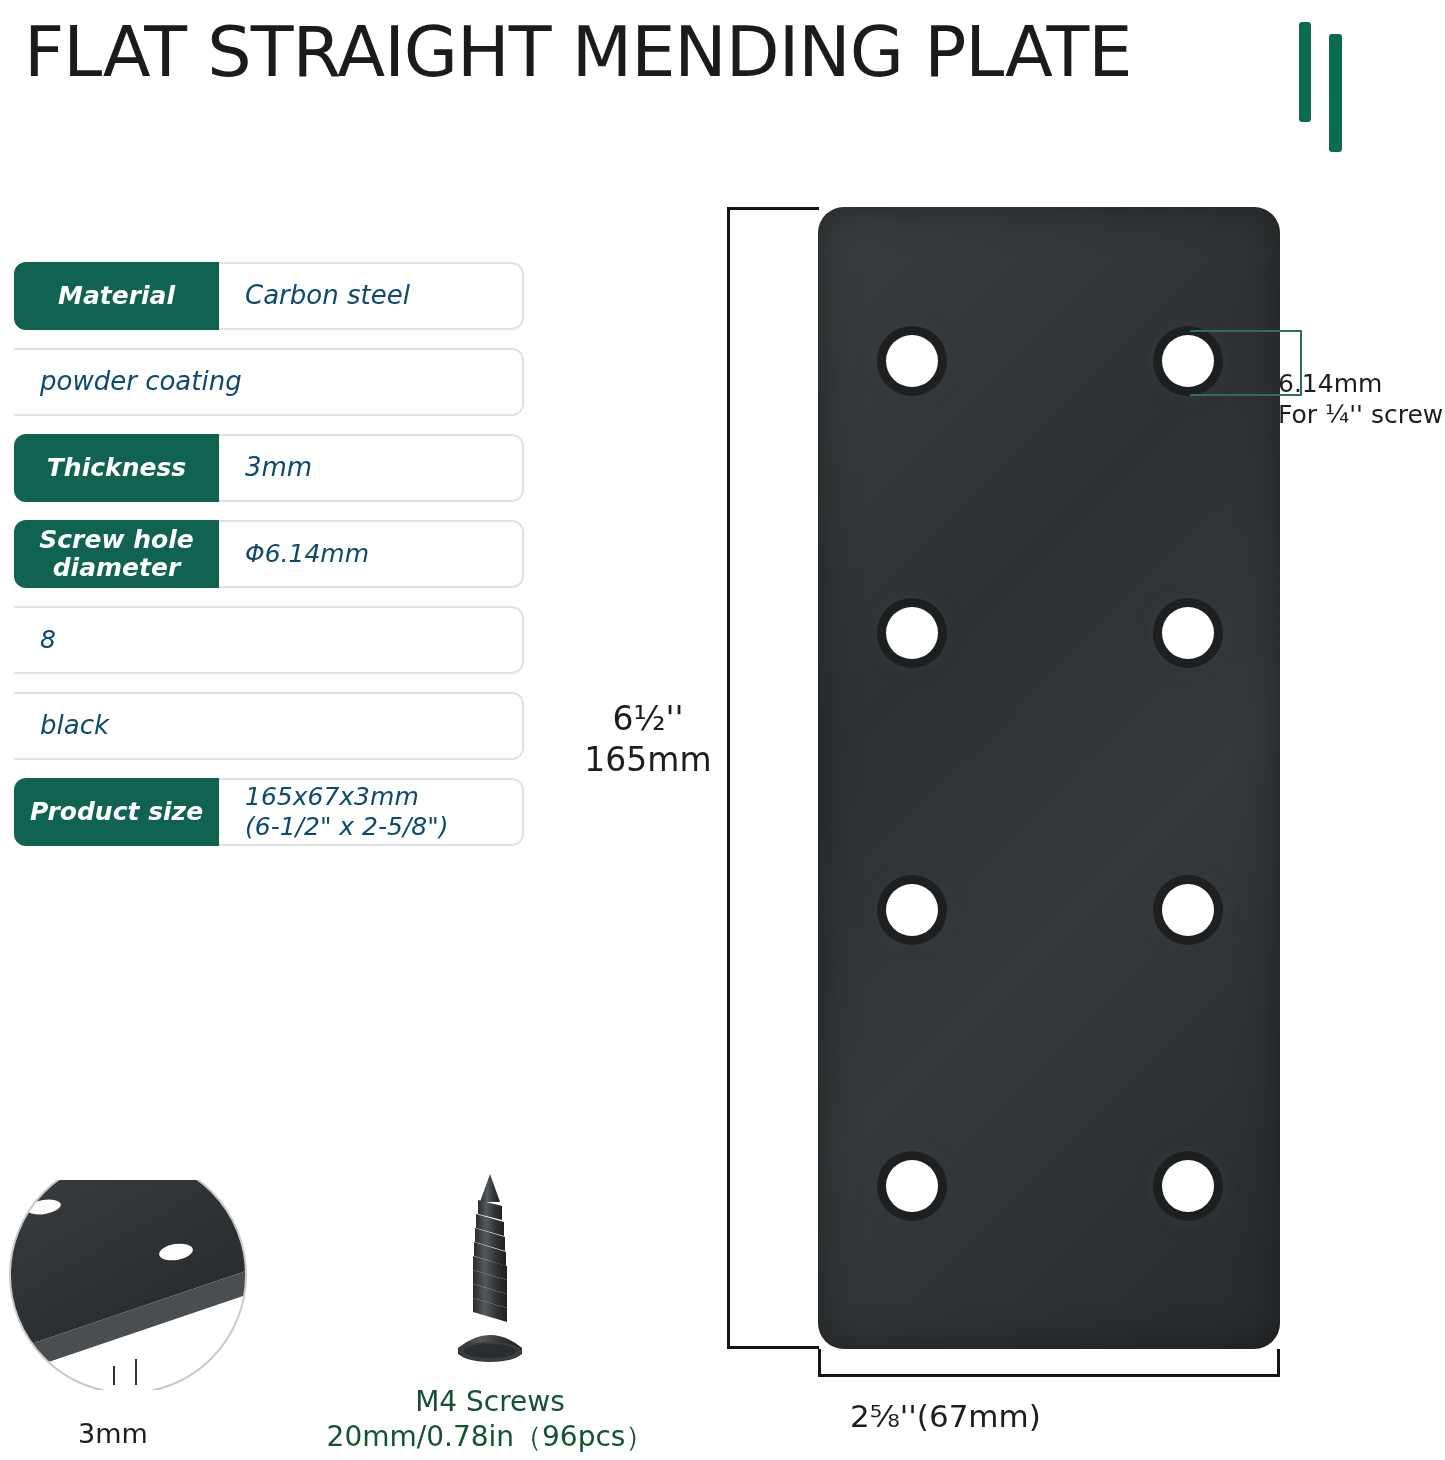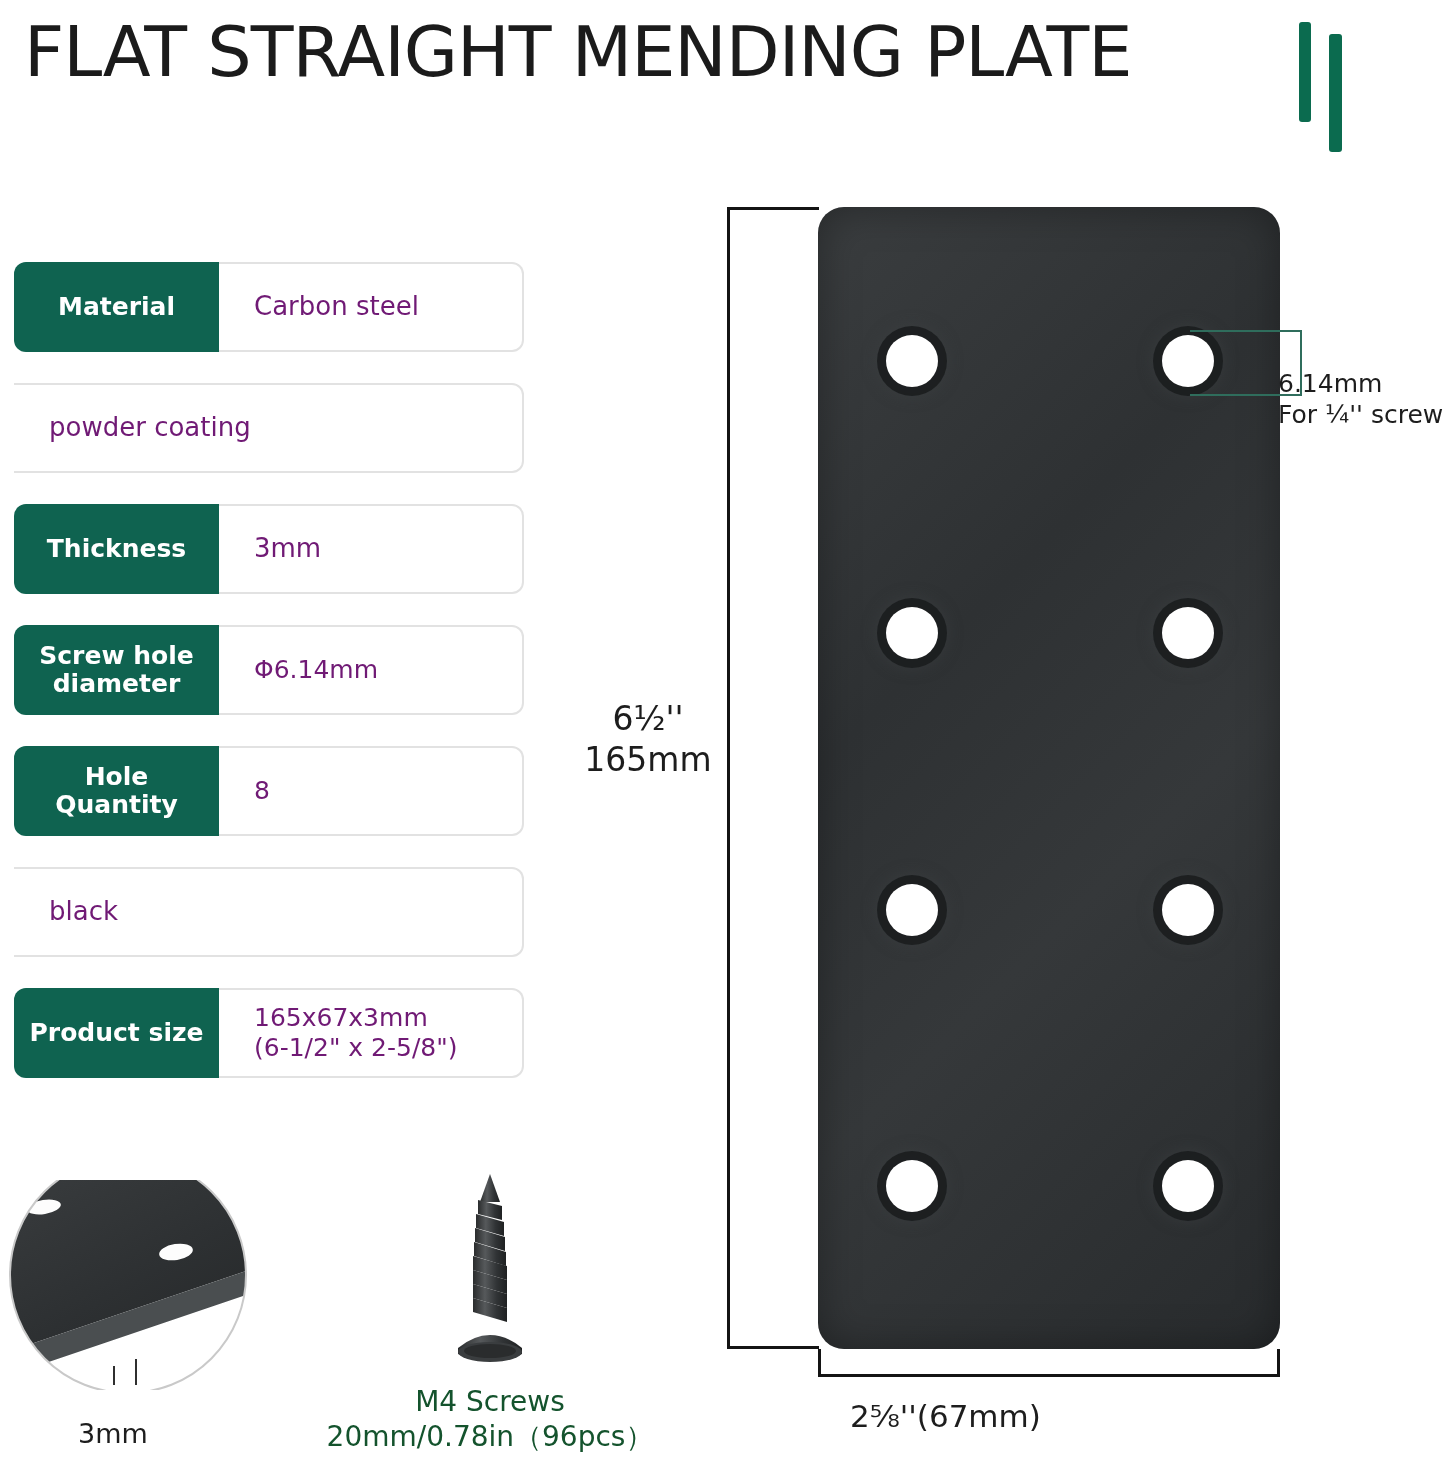--- a/index.html
+++ b/index.html
@@ -49,23 +49,24 @@
   
   #spec-table {
     position: absolute;
     left: 14px;
     top: 262px;
     width: 510px;
   }
   .spec-row {
     display: flex;
     align-items: stretch;
-    height: 90px;
-    margin-bottom: 31px;
+    height: 68px;
+    margin-bottom: 18px;
     border-radius: 12px;
+    font-style: italic;
   }
   .spec-label {
     width: 205px;
     background: #0f6350;
     color: #ffffff;
     border-radius: 12px 0 0 12px;
     font-weight: bold;
     font-size: 25px;
     line-height: 1.12;
     display: flex;
@@ -76,23 +77,23 @@
     box-sizing: border-box;
   }
   .spec-value {
     flex: 1;
     background: #ffffff;
     border: 2px solid #e2e2e2;
     border-left: none;
     border-radius: 0 12px 12px 0;
     display: flex;
     align-items: center;
-    padding-left: 35px;
+    padding-left: 26px;
     font-size: 26px;
-    color: #701a75;
+    color: #0c4a6e;
     box-sizing: border-box;
     line-height: 1.2;
     white-space: pre-line;
   }
   .spec-row.tall .spec-value { font-size: 25px; }
 
   
   #thickness-fig {
     position: absolute;
     left: 8px;
@@ -211,22 +212,20 @@
     <div class="spec-value">3mm</div>
   </div>
 
   <div class="spec-row tall">
     <div class="spec-label">Screw hole
 diameter</div>
     <div class="spec-value">Φ6.14mm</div>
   </div>
 
   <div class="spec-row tall">
-    <div class="spec-label">Hole
-Quantity</div>
     <div class="spec-value">8</div>
   </div>
 
   <div class="spec-row">
     <div class="spec-value">black</div>
   </div>
 
   <div class="spec-row tall">
     <div class="spec-label">Product
 size</div>

